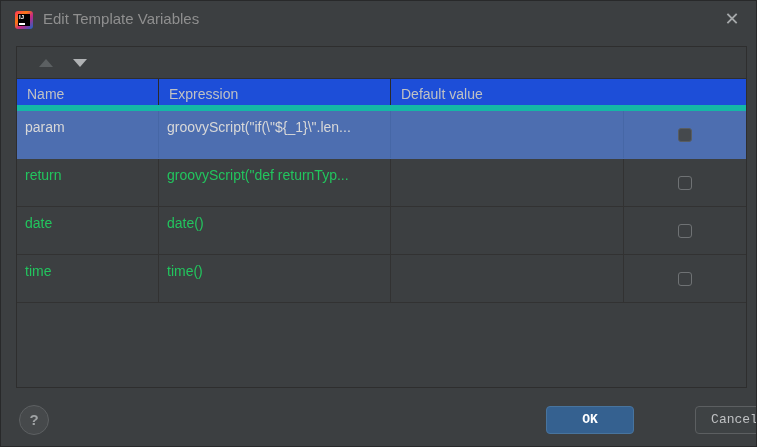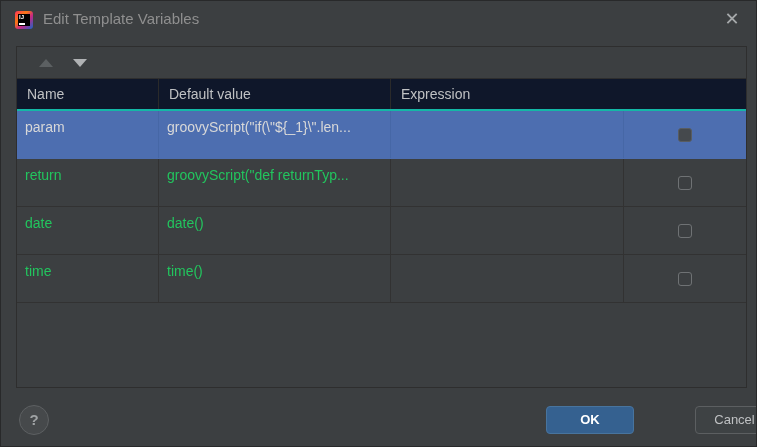--- a/index.html
+++ b/index.html
@@ -55,21 +55,21 @@
     border-bottom:8px solid #5c6062;
   }
   .tri-down {
     position:absolute; left:6px; top:12px; width:0; height:0;
     border-left:7px solid transparent; border-right:7px solid transparent;
     border-top:8px solid #b0b2b4;
   }
 
   .grid { width:100%; }
   .row { display:grid; grid-template-columns:142px 232px 233px 122px; }
-  .hrow { height:32px; background:#0f172a; border-bottom:2px solid #14b8a6; }
+  .hrow { height:32px; background:#1d4ed8; border-bottom:6px solid #14b8a6; }
   .hcell {
     font-size:14px; color:#bfc1c3; line-height:31px; padding-left:10px;
     border-right:1px solid #2a2a2a; overflow:hidden; white-space:nowrap;
   }
   .hcell:last-child { border-right:none; }
   .drow { height:48px; border-bottom:1px solid #323232; background:#3c3f41; }
   .drow.selected { background:#4d6eb0; border-bottom-color:#4d6eb0; }
   .cell {
     font-size:14px; color:#22c55e; line-height:33px; padding-left:8px;
     border-right:1px solid #323232; overflow:hidden; white-space:nowrap;
@@ -84,21 +84,21 @@
   .drow.selected .checkbox { background:#45494d; border-color:#585c60; }
 
   
   .help-btn {
     position:absolute; left:18px; top:404px; width:30px; height:30px;
     border:1px solid #5d6062; border-radius:50%; background:#46494b;
     color:#a0a3a5; font-size:15px; font-weight:bold; text-align:center; line-height:28px;
   }
   .btn {
     position:absolute; top:405px; height:28px; border-radius:4px;
-    font-size:13px; text-align:center; line-height:26px;
+    font-size:13px; text-align:center; line-height:26px;font-family:Liberation Mono, monospace;
   }
   .btn-ok {
     left:545px; width:88px; background:#356190; border:1px solid #48749e;
     color:#ffffff; font-weight:bold;
   }
   .btn-cancel {
     left:654px; width:79px; background:#3e4244; border:1px solid #5c5f61;
     color:#bfc1c3;
     margin-left:40px;
   }
@@ -123,22 +123,22 @@
       <div class="tri-up"></div>
     </div>
     <div class="arrow-btn down">
       <div class="tri-down"></div>
     </div>
   </div>
 
   <div class="grid">
     <div class="row hrow">
       <div class="hcell">Name</div>
+      <div class="hcell">Expression</div>
       <div class="hcell">Default value</div>
-      <div class="hcell">Expression</div>
     </div>
 
     <div class="row drow selected">
       <div class="cell">param</div>
       <div class="cell">groovyScript("if(\"${_1}\".len...</div>
       <div class="cell"></div>
       <div class="cell cb-cell">
         <div class="checkbox"></div>
       </div>
     </div>

